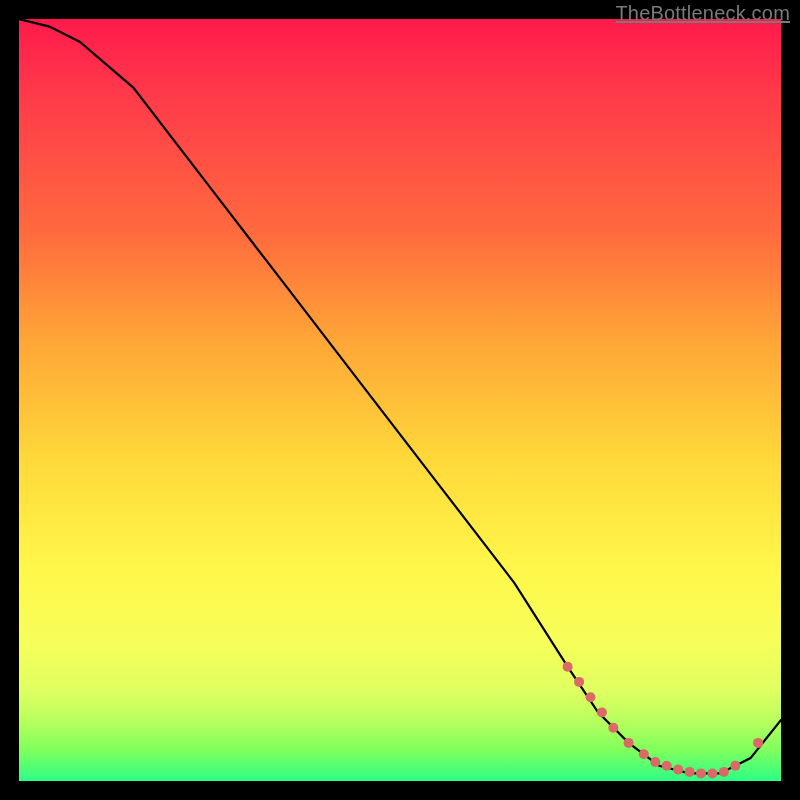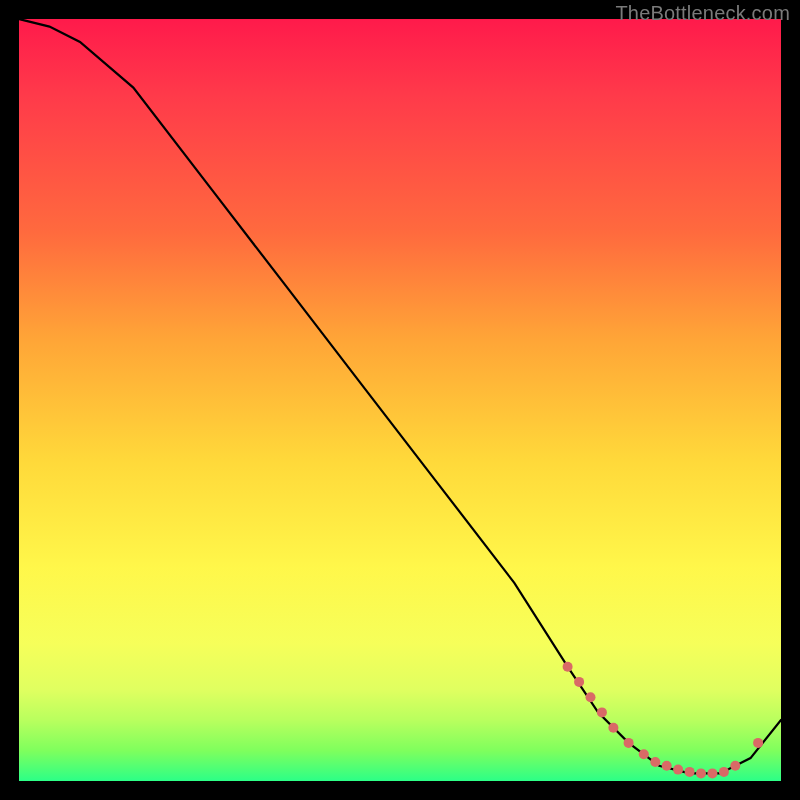--- a/index.html
+++ b/index.html
@@ -41,20 +41,21 @@
   }
   .watermark {
     position: absolute;
     top: 2px;
     right: 10px;
     color: #7a7a7a;
     font-size: 20px;
     font-weight: 500;
     letter-spacing: 0.2px;
     user-select: none;
+    text-decoration: underline;
   }
   svg.curve {
     position: absolute;
     left: 0;
     top: 0;
     width: 762px;
     height: 762px;
     pointer-events: none;
   }
   .curve path.line {

